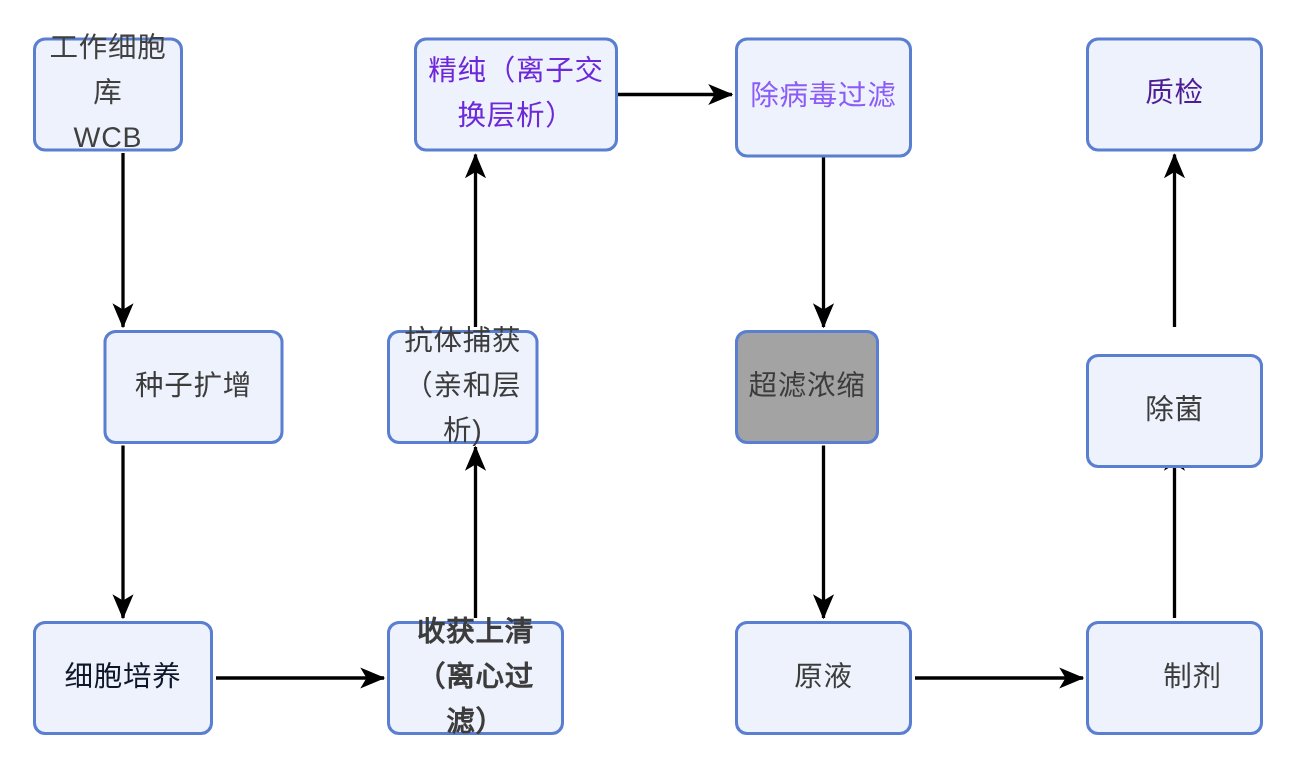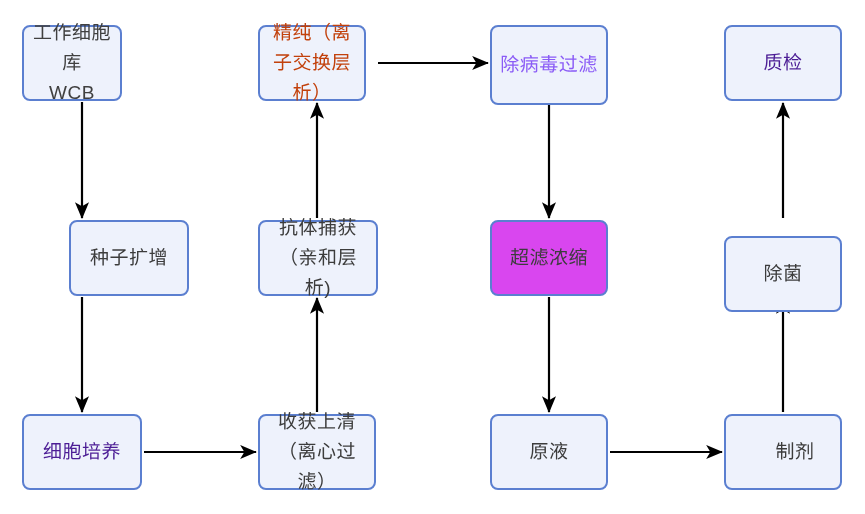--- a/index.html
+++ b/index.html
@@ -71,26 +71,26 @@
         <line x1="610" y1="452" x2="722" y2="452" stroke="#000000" stroke-width="2.2" marker-end="url(#arrowhead)"></line>
         <line x1="783" y1="412" x2="783" y2="298" stroke="#000000" stroke-width="2.2" marker-end="url(#arrowhead)"></line>
         <line x1="783" y1="218" x2="783" y2="103" stroke="#000000" stroke-width="2.2" marker-end="url(#arrowhead)"></line>
       </g>
   </svg>
 
   <div id="nodes">
       <div class="node" style="left: 22px; top: 25px; width: 100px; height: 76px; background: rgb(238, 242, 252); border-color: rgb(91, 127, 208); color: #404040;"><span class="node-label">工作细胞库
 WCB</span></div>
       <div class="node" style="left: 22px; top: 220px; width: 120px; height: 76px; background: rgb(238, 242, 252); border-color: rgb(91, 127, 208); color: rgb(60, 60, 60); margin-left: 47px;"><span class="node-label">种子扩增</span></div>
-      <div class="node" style="left: 22px; top: 414px; width: 120px; height: 76px; background: rgb(238, 242, 252); border-color: rgb(91, 127, 208); color: #4c1d95;"><span class="node-label">细胞培养</span></div>
-      <div class="node" style="left: 258px; top: 25px; width: 108px; height: 76px; background: rgb(238, 242, 252); border-color: rgb(91, 127, 208); color: #c2410c;"><span class="node-label">精纯（离子交换层析）</span></div>
-      <div class="node" style="left: 258px; top: 220px; width: 120px; height: 76px; background: rgb(238, 242, 252); border-color: rgb(91, 127, 208); color: rgb(60, 60, 60);"><span class="node-label">抗体捕获（亲和层析)</span></div>
-      <div class="node" style="left: 258px; top: 414px; width: 118px; height: 76px; background: rgb(238, 242, 252); border-color: rgb(91, 127, 208); color: rgb(60, 60, 60);"><span class="node-label">收获上清
+      <div class="node" style="left: 22px; top: 414px; width: 120px; height: 76px; background: rgb(238, 242, 252); border-color: rgb(91, 127, 208); color: #0f172a; font-family: Liberation Mono, monospace;"><span class="node-label">细胞培养</span></div>
+      <div class="node" style="left: 276px; top: 25px; width: 136px; height: 76px; background: rgb(238, 242, 252); border-color: rgb(91, 127, 208); color: #6d28d9;"><span class="node-label">精纯（离子交换层析）</span></div>
+      <div class="node" style="left: 258px; top: 220px; width: 101px; height: 76px; background: rgb(238, 242, 252); border-color: rgb(91, 127, 208); color: rgb(60, 60, 60);"><span class="node-label">抗体捕获（亲和层析)</span></div>
+      <div class="node" style="left: 258px; top: 414px; width: 118px; height: 76px; background: rgb(238, 242, 252); border-color: rgb(91, 127, 208); color: rgb(60, 60, 60); font-weight: bold;"><span class="node-label">收获上清
 （离心过滤）</span></div>
       <div class="node" style="left: 490px; top: 25px; width: 118px; height: 80px; background: rgb(238, 242, 252); border-color: rgb(91, 127, 208); color: #8b5cf6;"><span class="node-label">除病毒过滤</span></div>
-      <div class="node" style="left: 490px; top: 220px; width: 118px; height: 76px; background: #d946ef; border-color: rgb(91, 127, 208); color: rgb(60, 60, 60);"><span class="node-label">超滤浓缩</span></div>
+      <div class="node" style="left: 490px; top: 220px; width: 96px; height: 76px; background: #a3a3a3; border-color: rgb(91, 127, 208); color: rgb(60, 60, 60);"><span class="node-label">超滤浓缩</span></div>
       <div class="node" style="left: 490px; top: 414px; width: 118px; height: 76px; background: rgb(238, 242, 252); border-color: rgb(91, 127, 208); color: rgb(60, 60, 60); text-align: center;"><span class="node-label">原液</span></div>
       <div class="node" style="left: 724px; top: 25px; width: 118px; height: 76px; background: rgb(238, 242, 252); border-color: rgb(91, 127, 208); color: #4c1d95;"><span class="node-label">质检</span></div>
       <div class="node" style="left: 724px; top: 220px; width: 118px; height: 76px; background: rgb(238, 242, 252); border-color: rgb(91, 127, 208); color: rgb(60, 60, 60); margin-top: 16px;"><span class="node-label">除菌</span></div>
       <div class="node" style="left: 724px; top: 414px; width: 118px; height: 76px; background: rgb(238, 242, 252); border-color: rgb(91, 127, 208); color: rgb(60, 60, 60); padding-left: 30px;"><span class="node-label">制剂</span></div>
     </div>
 
 </div>
 
 </body></html>

